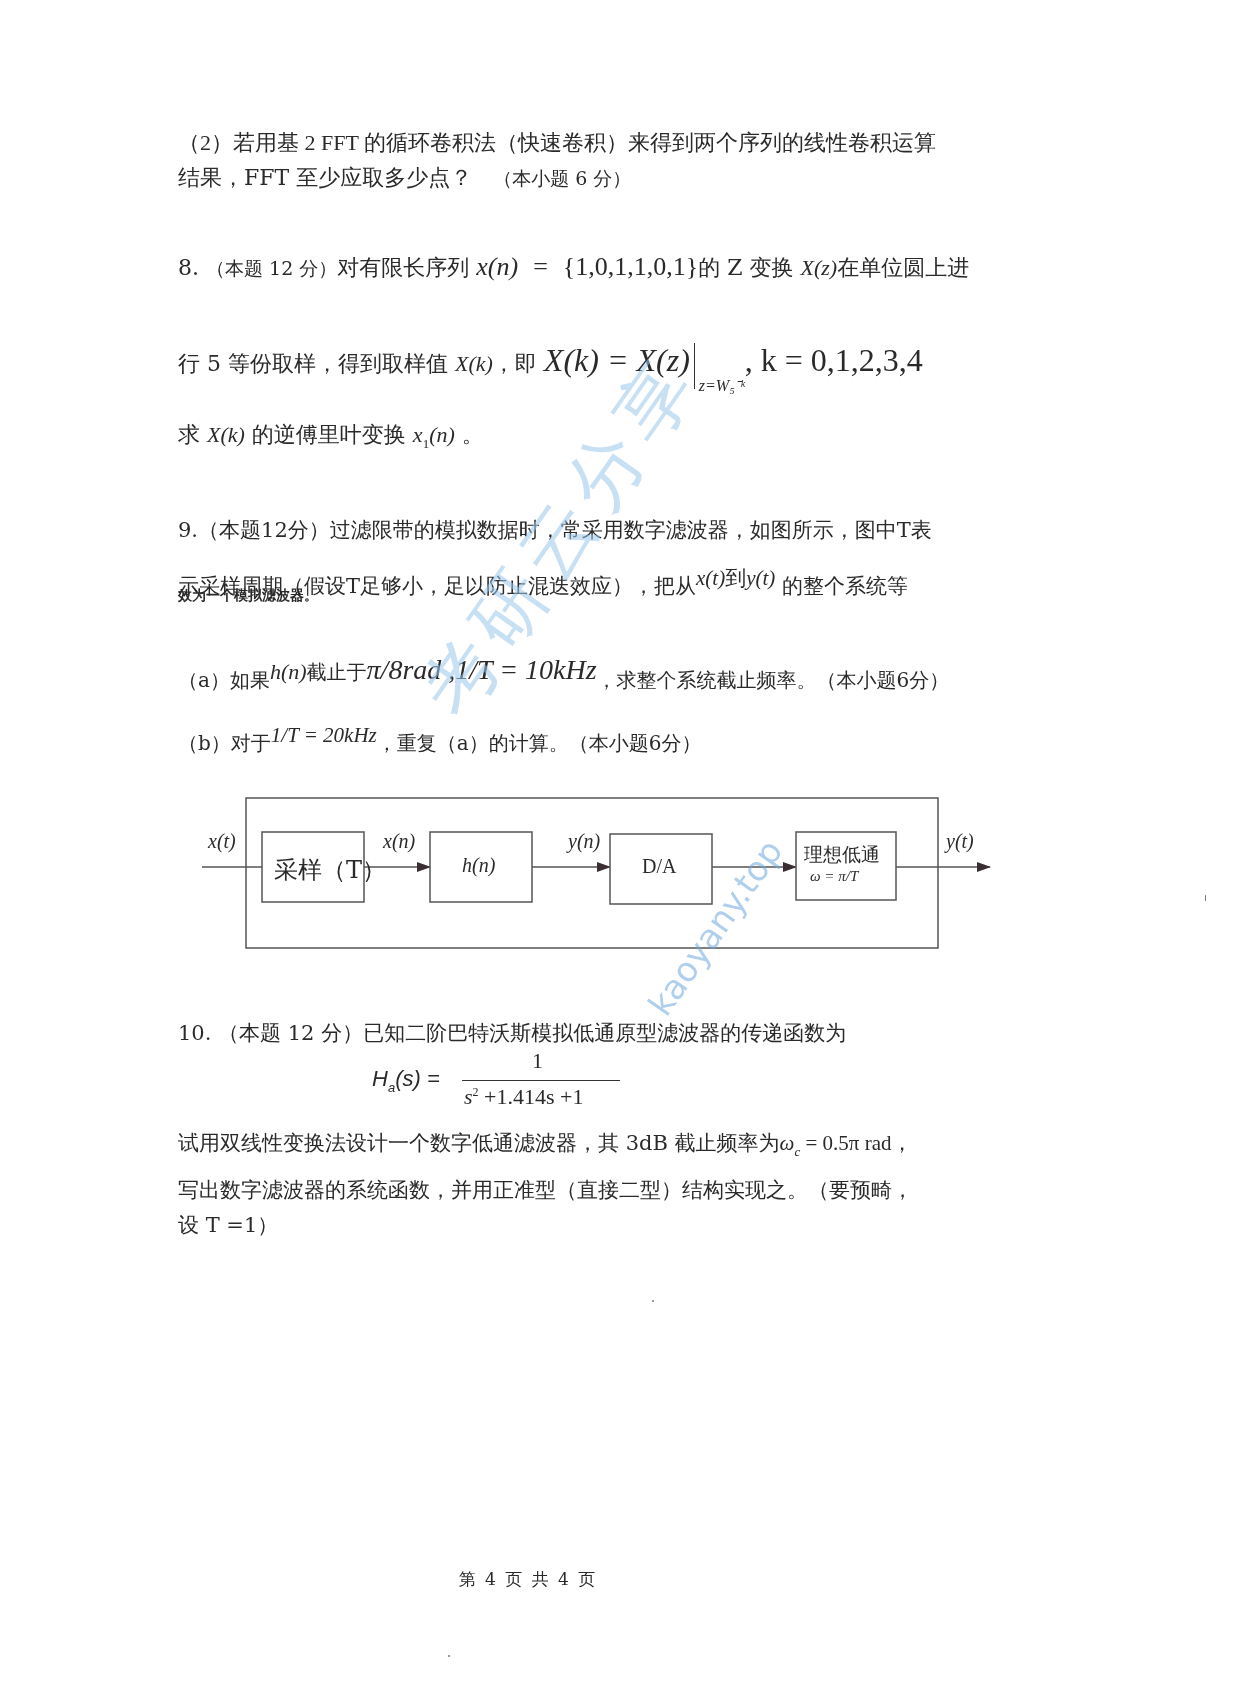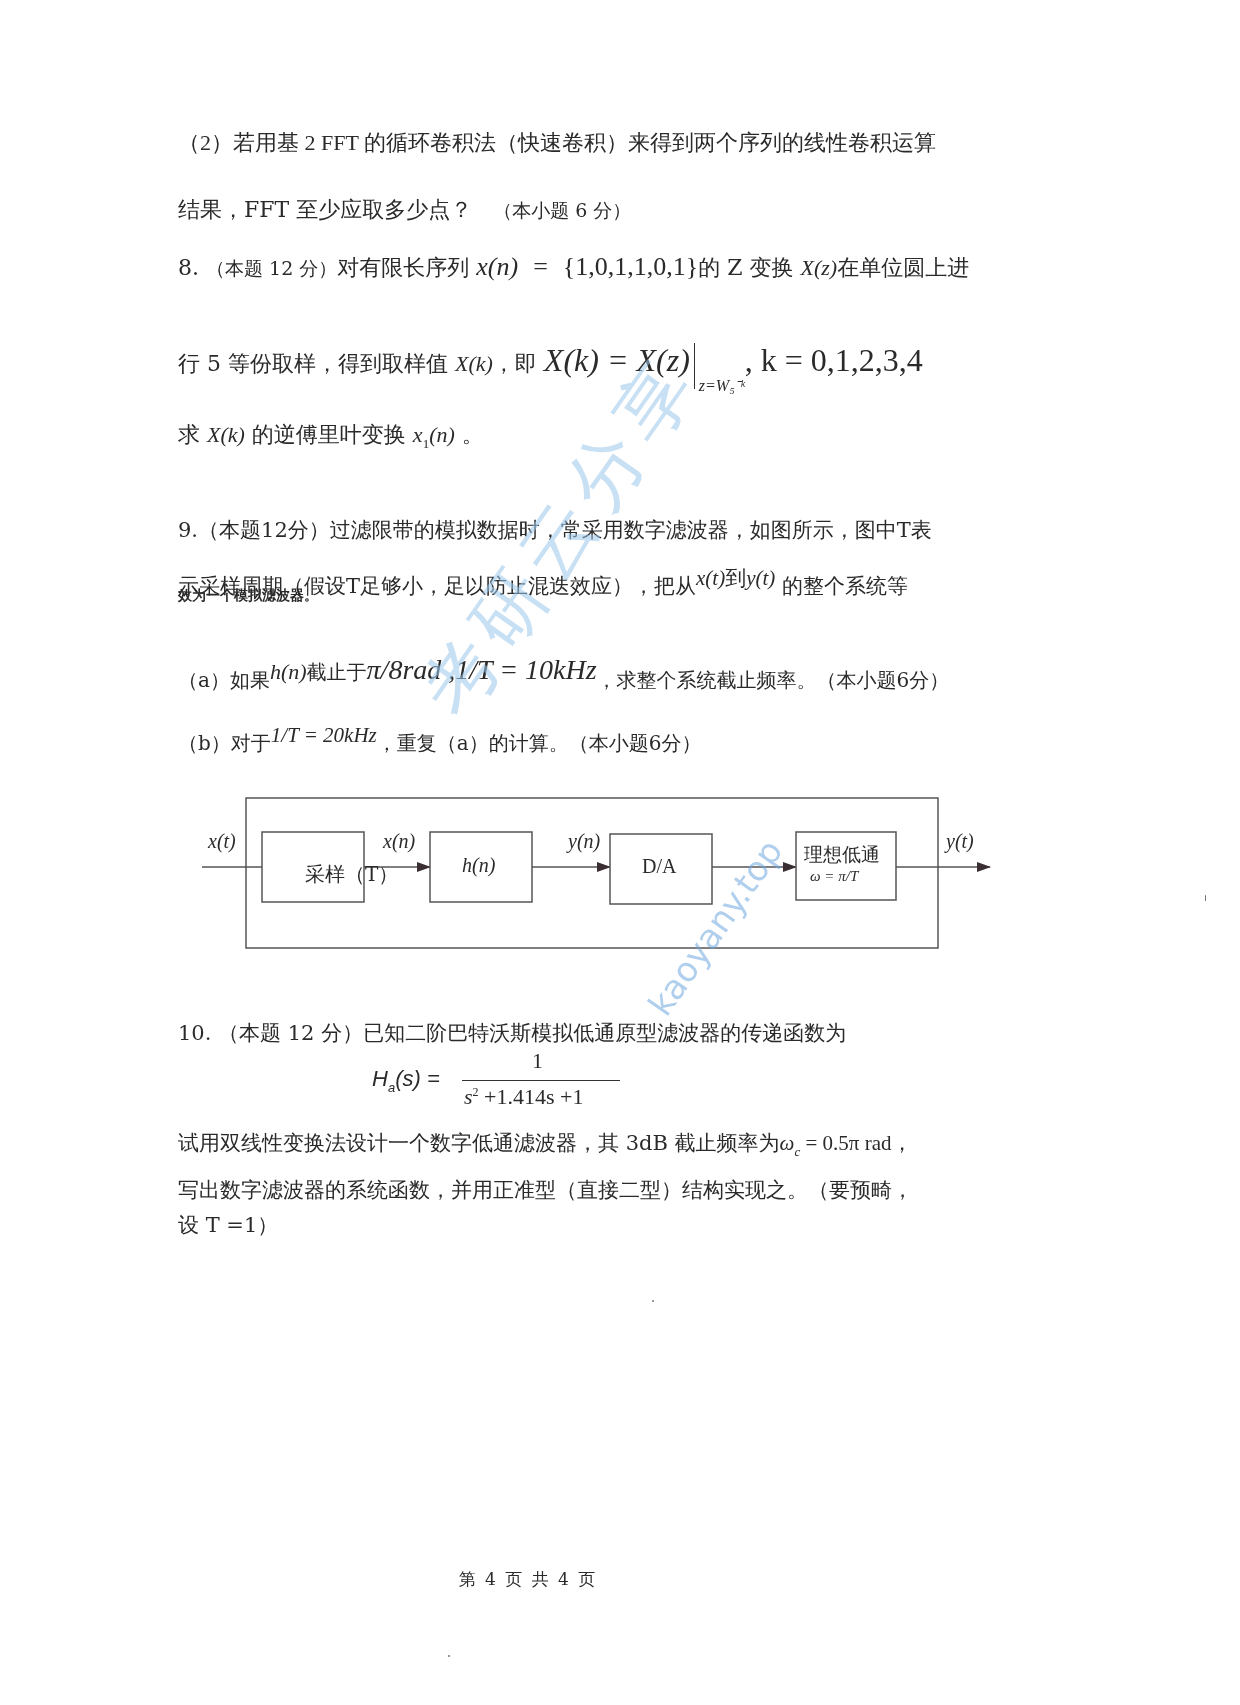--- a/index.html
+++ b/index.html
@@ -21,21 +21,21 @@
   .frac .lhs { position:absolute; left:0; top:18px; font-family:Liberation Sans, sans-serif; white-space:nowrap; }
   .diagram { position:absolute; left:190px; top:790px; }
   .footer { position:absolute; left:0; width:1056px; top:1568px; text-align:center; font-size:17px; letter-spacing:2px; }
   .wm { position:absolute; color:#9cc7ec; opacity:0.55; font-family:"DejaVu Sans",sans-serif; pointer-events:none; }
   .dot { position:absolute; width:2px; height:2px; background:#777; border-radius:1px; }
 </style>
 </head>
 <body>
 
 <div class="line" style="top:128px;font-family:Liberation Serif, serif;">（2）若用基 2 FFT 的循环卷积法（快速卷积）来得到两个序列的线性卷积运算</div>
-<div class="line" style="top:163px;margin-top:32px;">
+<div class="line" style="top:163px;">
   <span>结果，FFT 至少应取多少点？</span>
   <span style="font-size:19px; margin-left:14px;">（本小题 6 分）</span>
 </div>
 
 <div class="line" style="top:252px;">
   <span>8.</span>
   <span class="small">（本题 12 分）</span><span>对有限长序列</span>
   <span class="m" style="font-size:26px;">x(n)</span>
   <span class="mu" style="font-size:26px; margin:0 8px;">=</span>
   <span class="mu" style="font-size:26px;">{1,0,1,1,0,1}</span><span>的 Z 变换</span>
@@ -85,21 +85,21 @@
     <rect x="240" y="42" width="102" height="70" fill="#fff" stroke="#555" stroke-width="1.5"></rect>
     <line x1="342" y1="77" x2="420" y2="77" stroke="#555" stroke-width="1.5" marker-end="url(#arr)"></line>
 
     <rect x="420" y="44" width="102" height="70" fill="#fff" stroke="#555" stroke-width="1.5"></rect>
     <line x1="522" y1="77" x2="606" y2="77" stroke="#555" stroke-width="1.5" marker-end="url(#arr)"></line>
 
     <rect x="606" y="42" width="100" height="68" fill="#fff" stroke="#555" stroke-width="1.5"></rect>
     <line x1="706" y1="77" x2="800" y2="77" stroke="#555" stroke-width="1.5" marker-end="url(#arr)"></line>
   </svg>
   <span style="position:absolute; left:18px; top:40px; font-size:20px;" class="m">x(t)</span>
-  <span style="position:absolute; left:84px; top:71px; font-size:20px; white-space:nowrap;margin-left:31px;">采样（T）</span>
+  <span style="position:absolute; left:84px; top:64px; font-size:24px; white-space:nowrap;">采样（T）</span>
   <span style="position:absolute; left:193px; top:40px; font-size:20px;" class="m">x(n)</span>
   <span style="position:absolute; left:272px; top:64px; font-size:20px;" class="m">h(n)</span>
   <span style="position:absolute; left:378px; top:40px; font-size:20px;" class="m">y(n)</span>
   <span style="position:absolute; left:452px; top:65px; font-size:20px;" class="mu">D/A</span>
   <span style="position:absolute; left:614px; top:52px; font-size:19px; white-space:nowrap;">理想低通</span>
   <span style="position:absolute; left:620px; top:78px; font-size:15px; white-space:nowrap;" class="m">ω = π/T</span>
   <span style="position:absolute; left:756px; top:40px; font-size:20px;" class="m">y(t)</span>
 </div>
 
 <div class="line" style="top:1018px; font-size:21px;">10. （本题 12 分）已知二阶巴特沃斯模拟低通原型滤波器的传递函数为</div>

